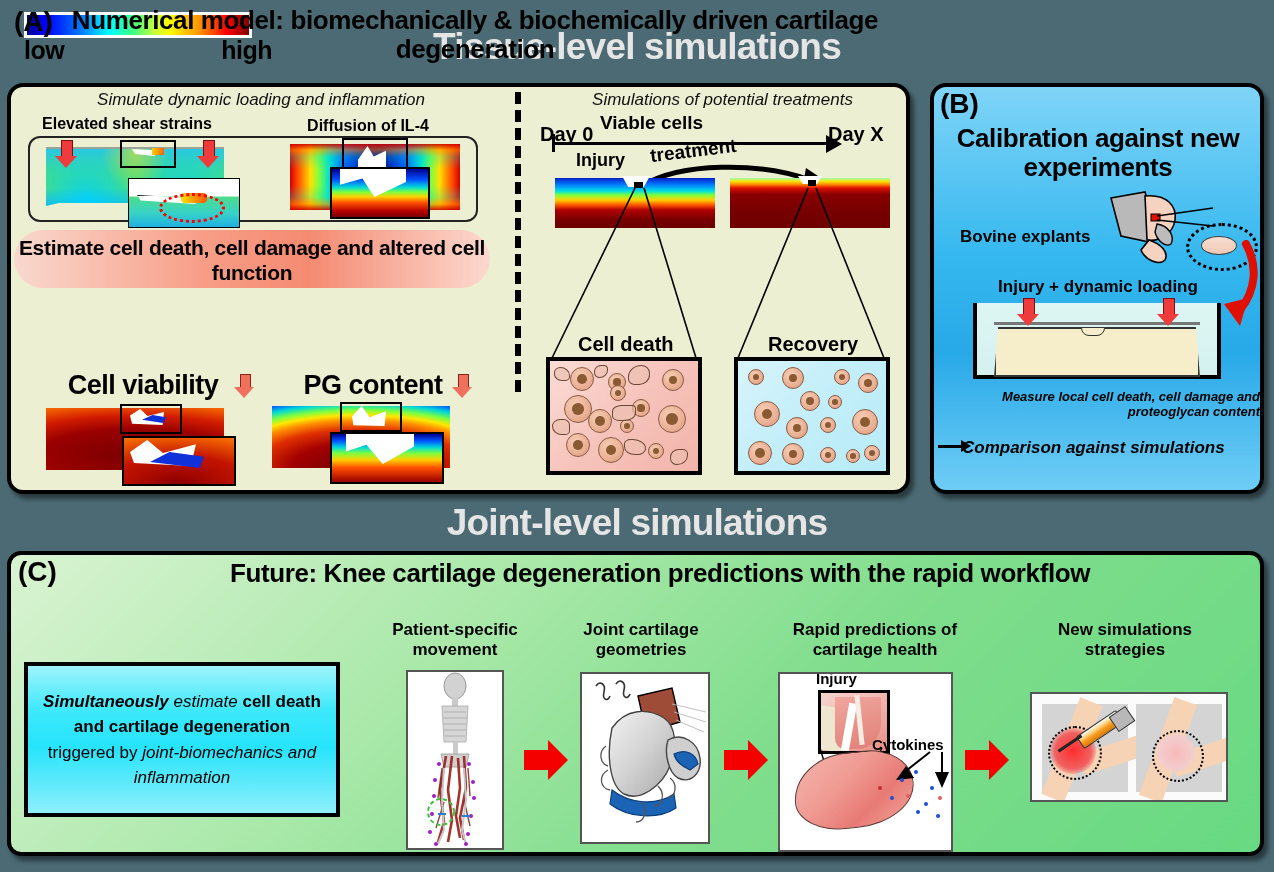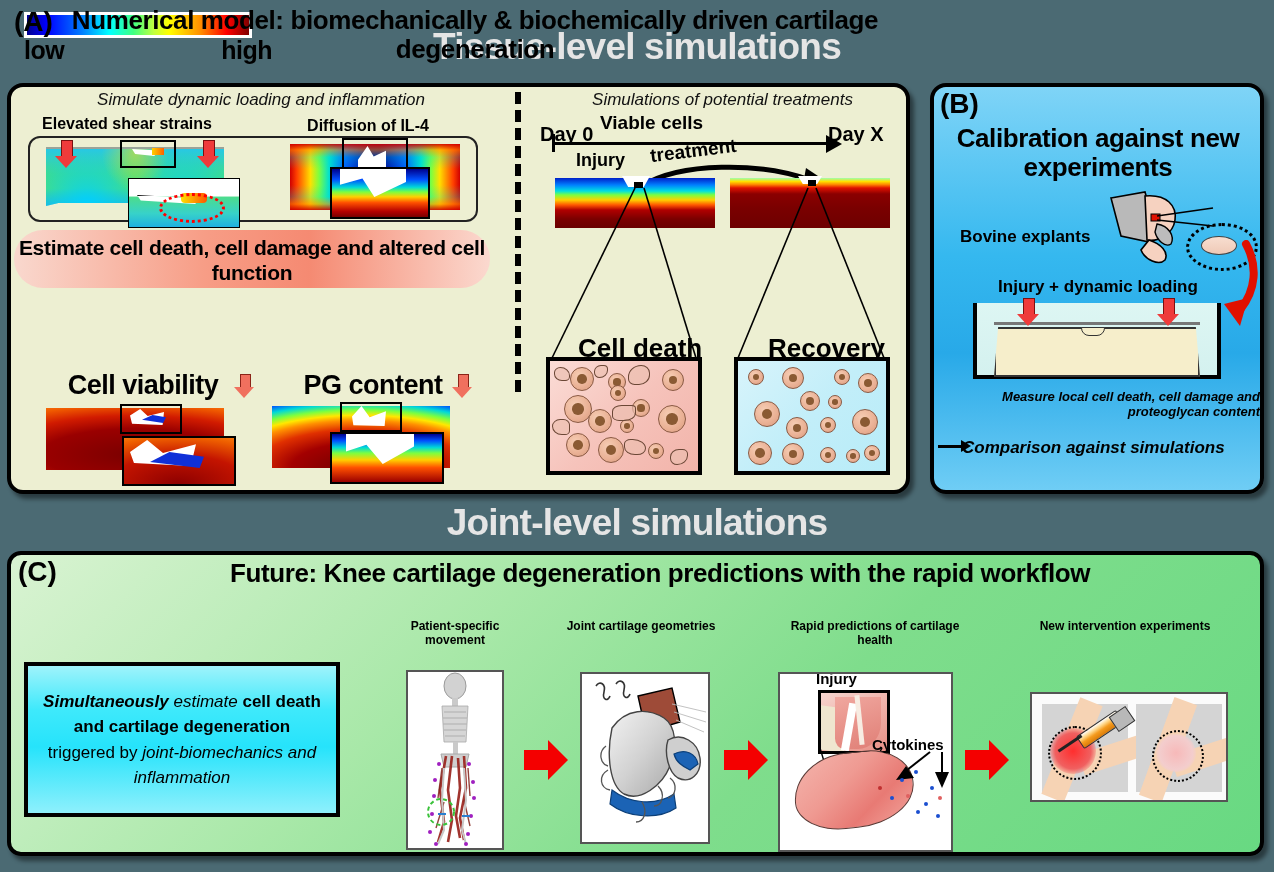--- a/index.html
+++ b/index.html
@@ -158,21 +158,21 @@
     background:linear-gradient(to bottom,#0020c8 0%,#0080ff 14%,#00e0e0 26%,#7cff40 34%,#ffd000 44%,#ff5500 54%,#b00000 64%,#7a0000 82%,#6a0000 100%);
   }
   #day0-notch{left:622px;top:176px;width:28px;height:11px;background:#fff;clip-path:polygon(0 0,100% 0,78% 100%,22% 100%);}
   #day0-dot{left:634px;top:182px;width:9px;height:6px;background:#000;}
   #dayx-map{
     left:730px;top:178px;width:160px;height:50px;
     background:linear-gradient(to bottom,#9cffb0 0%,#ffe000 7%,#ff8800 13%,#e01000 20%,#8a0000 32%,#7a0000 60%,#6e0000 100%);
   }
   #dayx-notch{left:798px;top:176px;width:24px;height:8px;background:#fff;clip-path:polygon(0 0,100% 0,80% 100%,20% 100%);}
   #dayx-dot{left:808px;top:180px;width:8px;height:6px;background:#000;}
-  .micro-label{font-size:26px;font-weight:bold;}
+  .micro-label{font-size:20px;font-weight:bold;}
   #celldeath-lbl{left:578px;top:333px;}
   #recovery-lbl{left:768px;top:333px;}
   #celldeath-box{
     left:546px;top:357px;width:148px;height:110px;border:4px solid #000;
     background:linear-gradient(135deg,#fbdcd6 0%,#f6c3bb 50%,#f2b4aa 100%);
     overflow:hidden;
   }
   #recovery-box{
     left:734px;top:357px;width:148px;height:110px;border:4px solid #000;
     background:linear-gradient(135deg,#d8f4fb 0%,#c2eef9 50%,#b8ecf8 100%);
@@ -230,21 +230,21 @@
     left:24px;top:662px;width:316px;height:155px;
     background:linear-gradient(180deg,#9ff3fb 0%,#3ee9fb 30%,#26e3fb 55%,#8ef0fc 100%);
     border:4px solid #000;box-sizing:border-box;
     display:flex;align-items:center;justify-content:center;
   }
   #c-textbox p{margin:0;text-align:center;font-size:17px;line-height:1.5;color:#000;padding:0 10px;}
   #c-textbox .b{font-weight:bold;}
   #c-textbox .bi{font-weight:bold;font-style:italic;}
   #c-textbox .i{font-style:italic;}
 
-  .step-label{font-size:12px;font-weight:bold;text-align:center;line-height:1.15;}
+  .step-label{font-size:17px;font-weight:bold;text-align:center;line-height:1.15;}
   #step1-lbl{left:380px;top:620px;width:150px;}
   #step2-lbl{left:565px;top:620px;width:152px;}
   #step3-lbl{left:780px;top:620px;width:190px;}
   #step4-lbl{left:1030px;top:620px;width:190px;}
 
   .img-frame{background:#fff;border:2px solid #555;box-sizing:border-box;position:absolute;overflow:hidden;}
   #skel-frame{left:406px;top:670px;width:98px;height:180px;}
   #geo-frame{left:580px;top:672px;width:130px;height:172px;}
   #pred-frame{left:778px;top:672px;width:175px;height:180px;}
   #interv-frame{left:1030px;top:692px;width:198px;height:110px;background:#fbfbfb;}
@@ -534,21 +534,21 @@
 
 <div class="abs" id="c-textbox">
   <p>
     <span class="bi">Simultaneously</span><span class="i"> estimate </span><span class="b">cell death and cartilage degeneration</span><span> triggered by </span><span class="i">joint-biomechanics and inflammation</span>
   </p>
 </div>
 
 <div class="abs step-label" id="step1-lbl">Patient-specific movement</div>
 <div class="abs step-label" id="step2-lbl">Joint cartilage geometries</div>
 <div class="abs step-label" id="step3-lbl">Rapid predictions of cartilage health</div>
-<div class="abs step-label" id="step4-lbl">New intervention experiments</div>
+<div class="abs step-label" id="step4-lbl">New simulations strategies</div>
 
 <div class="img-frame" id="skel-frame">
   <svg width="94" height="176" viewBox="0 0 94 176">
     <ellipse cx="47" cy="14" rx="11" ry="13" fill="#d2d2d2" stroke="#9a9a9a"></ellipse>
     <rect x="44" y="26" width="6" height="8" fill="#cacaca"></rect>
     <path d="M34,34 L60,34 L58,70 L36,70 Z" fill="#d6d6d6" stroke="#a8a8a8" stroke-width="0.8"></path>
     <g stroke="#b5b5b5" stroke-width="1.2">
       <line x1="36" y1="40" x2="58" y2="40"></line>
         <line x1="35" y1="46" x2="59" y2="46"></line>
       <line x1="35" y1="52" x2="59" y2="52"></line>

